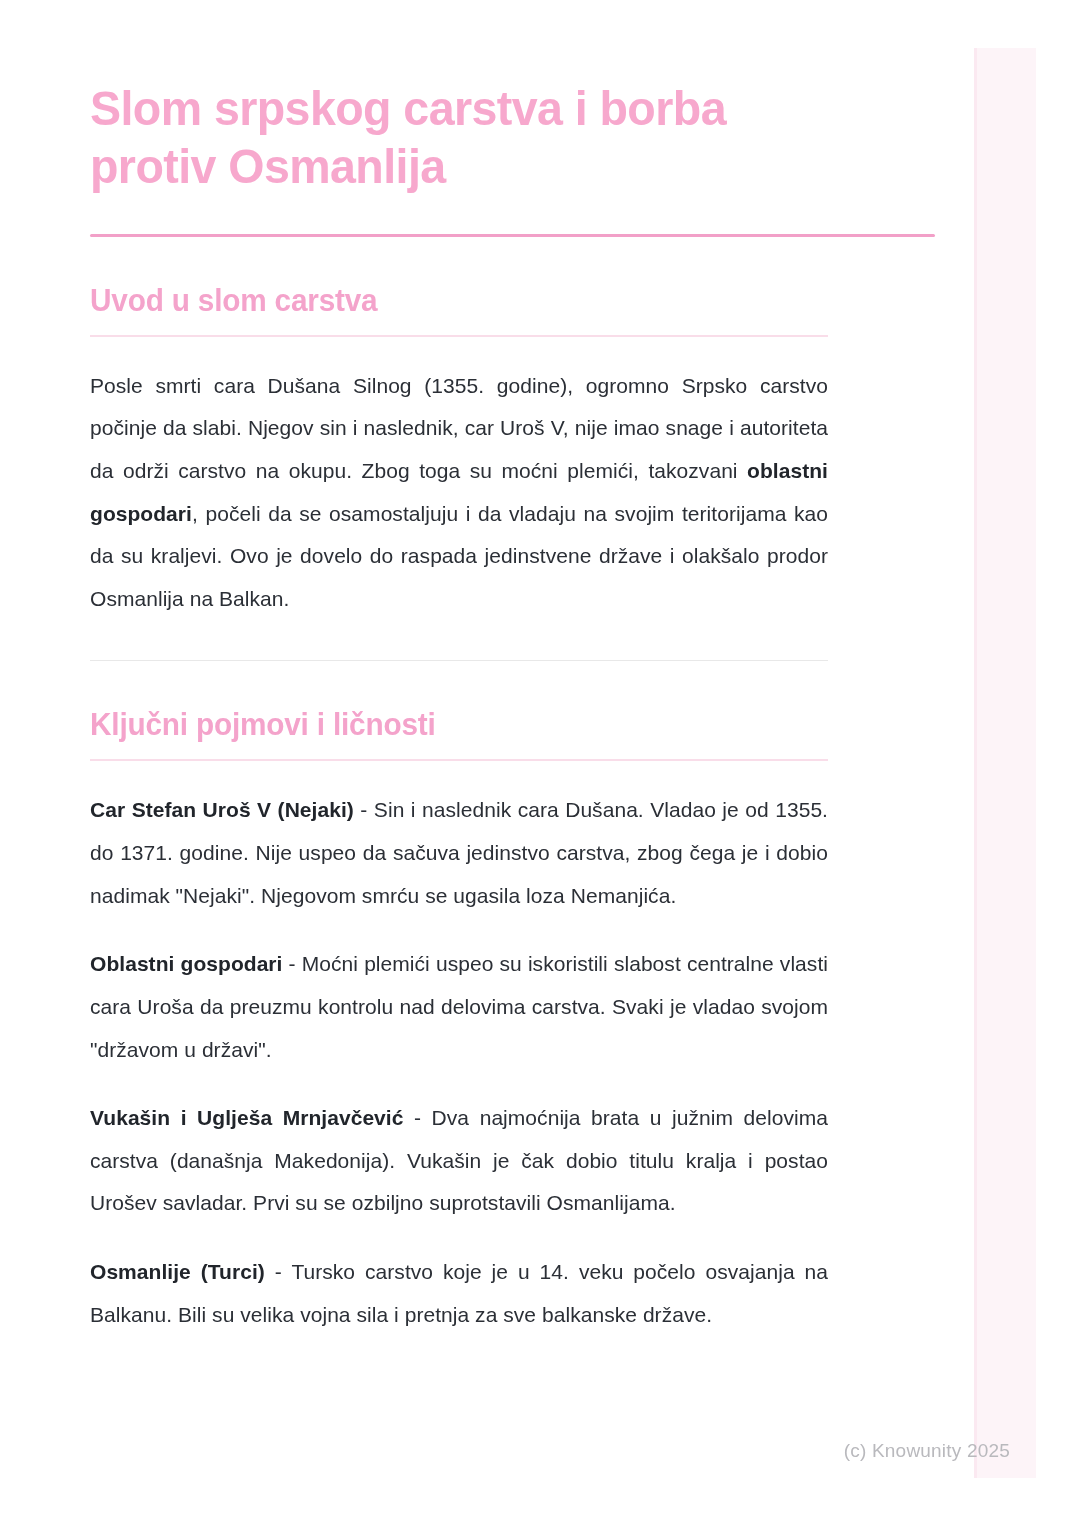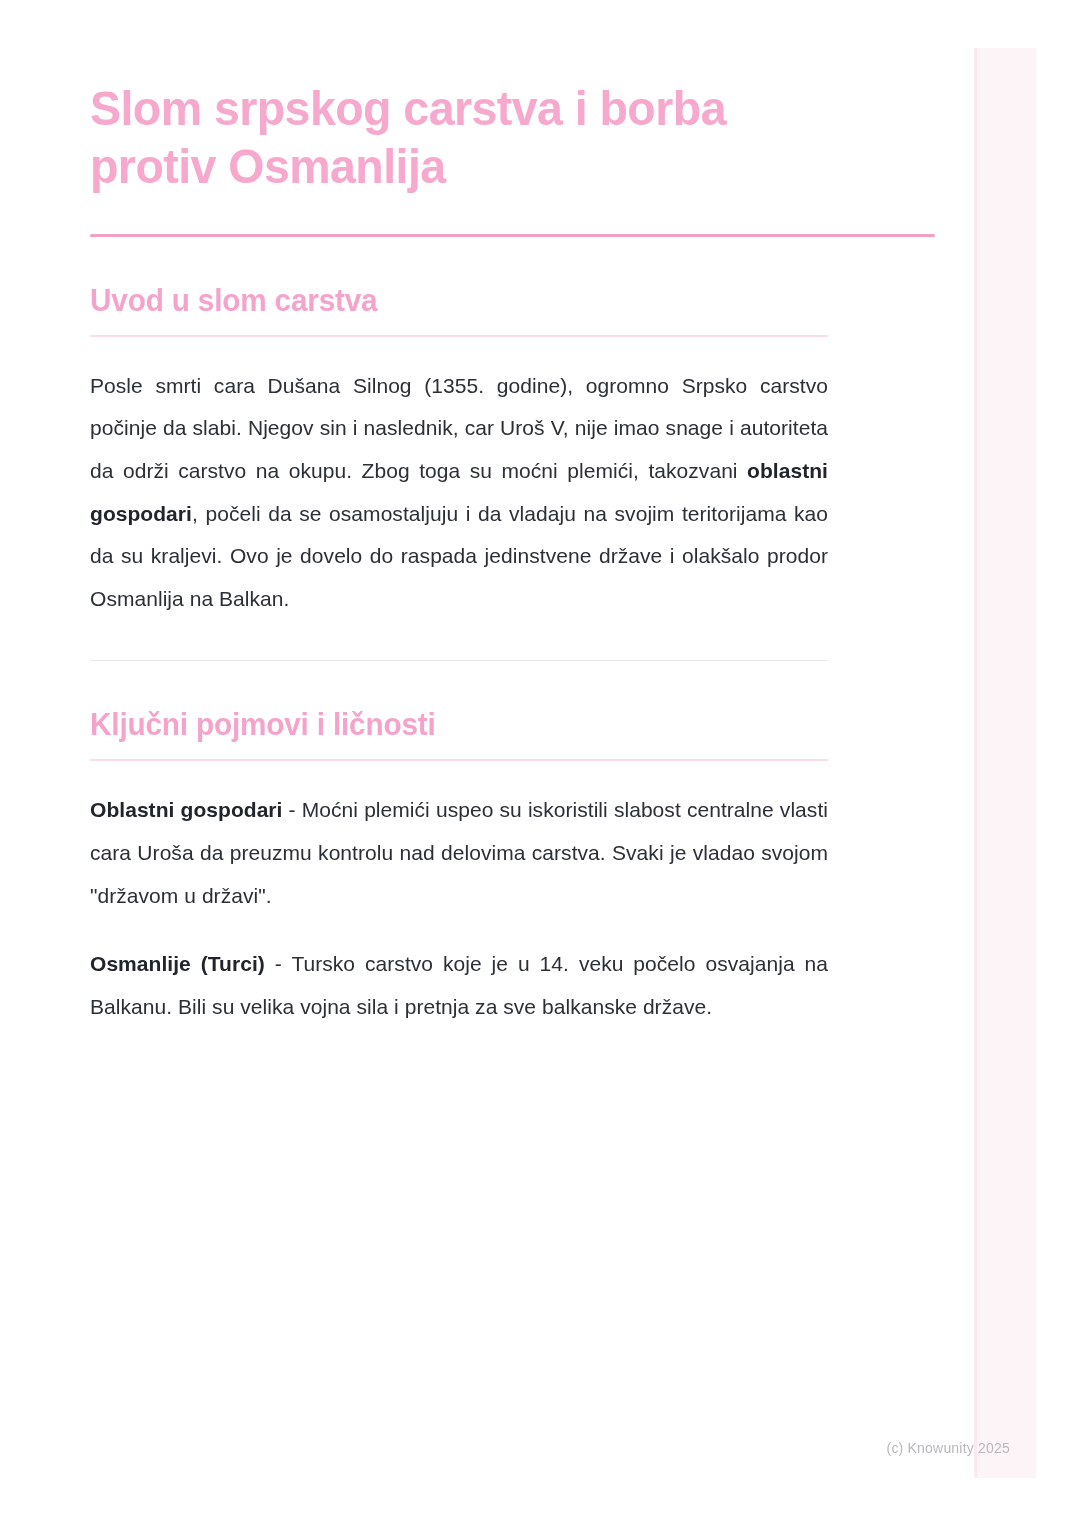--- a/index.html
+++ b/index.html
@@ -114,21 +114,21 @@
     background: #e8e8e8;
   }
 
   
   .footer {
     position: absolute;
     left: 0;
     top: 1440px;
     width: 1010px;
     text-align: right;
-    font-size: 14px;
+    font-size: 19px;
     color: #b9b9bd;
     letter-spacing: 0.2px;
   }
 </style>
 </head>
 <body>
 
 <div class="page">
 
   <div class="edge-panel"></div>
@@ -145,23 +145,25 @@
 
       <p class="body-text intro-para"><span>Posle smrti cara Dušana Silnog (1355. godine), ogromno Srpsko carstvo počinje da slabi. Njegov sin i naslednik, car Uroš V, nije imao snage i autoriteta da održi carstvo na okupu. Zbog toga su moćni plemići, takozvani </span><b>oblastni gospodari</b><span>, počeli da se osamostaljuju i da vladaju na svojim teritorijama kao da su kraljevi. Ovo je dovelo do raspada jedinstvene države i olakšalo prodor Osmanlija na Balkan.</span></p>
     </div>
 
     <div class="soft-divider"></div>
 
     <div class="section">
       <h2 class="section-heading">Ključni pojmovi i ličnosti</h2>
       <div class="heading-rule"></div>
 
+      <p class="body-text term-para"><b>Car Stefan Uroš V (Nejaki)</b><span> - </span><span>Sin i naslednik cara Dušana. Vladao je od 1355. do 1371. godine. Nije uspeo da sačuva jedinstvo carstva, zbog čega je i dobio nadimak "Nejaki". Njegovom smrću se ugasila loza Nemanjića.</span></p>
 
       <p class="body-text term-para"><b>Oblastni gospodari</b><span> - </span><span>Moćni plemići uspeo su iskoristili slabost centralne vlasti cara Uroša da preuzmu kontrolu nad delovima carstva. Svaki je vladao svojom "državom u državi".</span></p>
 
+      <p class="body-text term-para"><b>Vukašin i Uglješa Mrnjavčević</b><span> - </span><span>Dva najmoćnija brata u južnim delovima carstva (današnja Makedonija). Vukašin je čak dobio titulu kralja i postao Urošev savladar. Prvi su se ozbiljno suprotstavili Osmanlijama.</span></p>
 
 
 
       <p class="body-text term-para"><b>Osmanlije (Turci)</b><span> - </span><span>Tursko carstvo koje je u 14. veku počelo osvajanja na Balkanu. Bili su velika vojna sila i pretnja za sve balkanske države.</span></p>
     </div>
 
   </div>
 
   <div class="footer">(c) Knowunity 2025</div>
 

